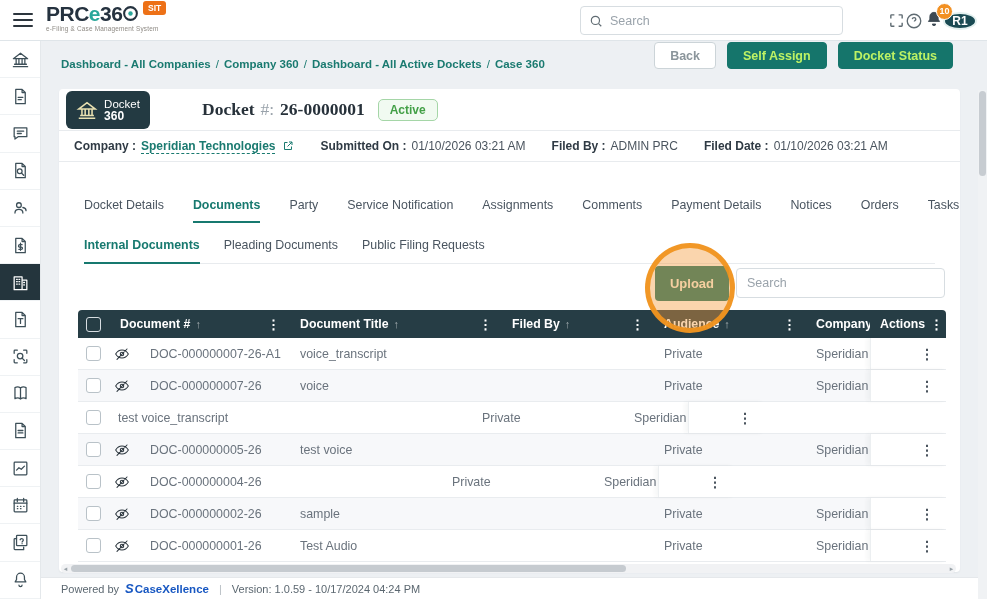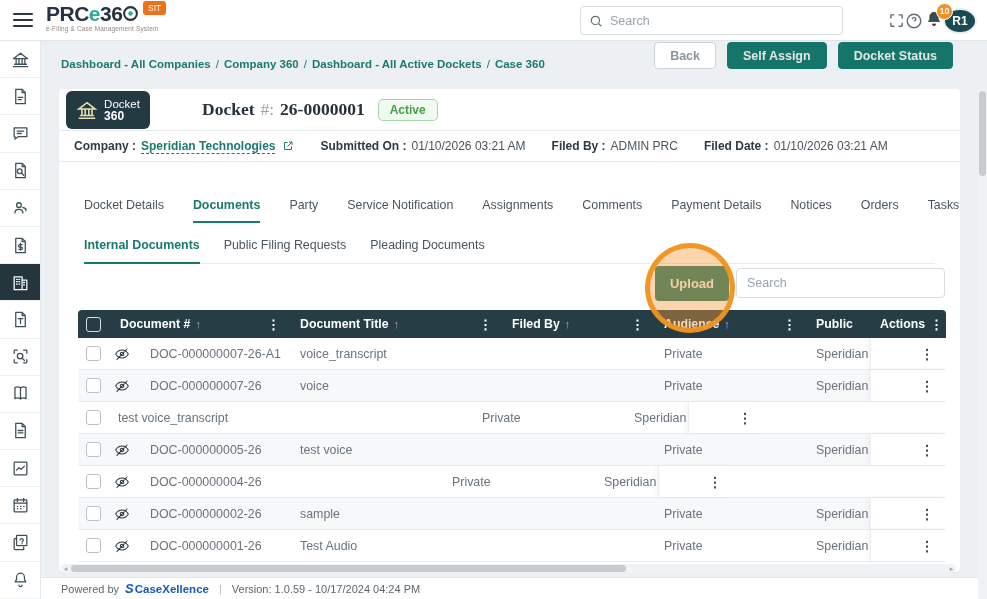--- a/index.html
+++ b/index.html
@@ -9,44 +9,44 @@
 
   
   .topbar{position:absolute;left:0;top:0;width:987px;height:41px;background:#fff;border-bottom:1px solid #dfe5e9;z-index:30;display:flex;align-items:center;}
   .hamburger{width:20px;height:14px;margin-left:13px;display:flex;flex-direction:column;justify-content:space-between;cursor:pointer;}
   .hamburger span{display:block;height:2.4px;background:#2c353d;border-radius:2px;}
   .logo-wrap{position:absolute;left:46px;top:3px;display:flex;align-items:flex-start;}
   .logo-main{font-size:21px;font-weight:800;letter-spacing:-.5px;line-height:22px;color:#25323f;}
   .logo-main .teal{color:#2aa79a;}
   .logo-ring{display:inline-block;vertical-align:-1px;}
   .logo-tag{font-size:6.4px;color:#8e8a84;letter-spacing:.2px;margin-top:-1px;}
-  .env-badge{position:absolute;left:143px;top:1px;background:#ed7117;color:#fff;font-size:8.5px;font-weight:400;padding:2px 5px;border-radius:3px;}
+  .env-badge{position:absolute;left:143px;top:1px;background:#ed7117;color:#fff;font-size:8.5px;font-weight:700;padding:2px 5px;border-radius:3px;}
   .top-search{position:absolute;left:580px;top:6px;width:263px;height:29px;border:1px solid #d7dde1;border-radius:4px;background:#fff;display:flex;align-items:center;padding:0 8px;gap:7px;}
   .top-search input{border:none;outline:none;font-size:12.5px;width:100%;color:#3c4650;background:transparent;font-family:"Liberation Sans",sans-serif;}
   .top-search input::placeholder{color:#9aa3ab;}
   .tb-icon{color:#5f6b72;display:flex;align-items:center;justify-content:center;}
   .tb-right{position:absolute;right:12px;top:0;height:41px;display:flex;align-items:center;gap:0;}
   .bell-wrap{position:relative;width:22px;height:24px;}
   .bell-badge{position:absolute;top:-6px;right:-8px;background:#f29022;color:#fff;font-size:9px;font-weight:700;min-width:17px;height:17px;border-radius:50%;display:flex;align-items:center;justify-content:center;border:1px solid #fff;}
-  .avatar{width:30px;height:22px;border-radius:50%;background:#1a4a53;color:#fff;font-size:12px;font-weight:700;display:flex;align-items:center;justify-content:center;box-shadow:0 0 0 2px #e3f0ef;}
+  .avatar{width:30px;height:14px;border-radius:50%;background:#1a4a53;color:#fff;font-size:12px;font-weight:700;display:flex;align-items:center;justify-content:center;box-shadow:0 0 0 2px #e3f0ef;}
 
   
   .sidebar{position:absolute;left:0;top:41px;width:41px;height:558px;background:#fff;border-right:1px solid #e4e8eb;z-index:20;display:flex;flex-direction:column;}
   .sb-item{height:37.2px;display:flex;align-items:center;justify-content:center;border-bottom:1px solid #eff2f4;color:#3d4f58;cursor:pointer;}
   .sb-item svg{width:19px;height:19px;}
   .sb-item.active{background:#24353d;color:#fff;}
 
   
   .crumb-row{position:absolute;left:41px;top:41px;width:937px;height:46px;display:flex;align-items:center;}
   .breadcrumb{margin-left:20px;font-size:11.5px;font-weight:600;color:#1a7a70;display:flex;gap:5px;flex-wrap:nowrap;}
   .breadcrumb .sep{color:#1a7a70;font-weight:400;}
   .crumb-btns{position:absolute;right:25px;top:1px;display:flex;gap:11px;}
   .btn{height:27px;border-radius:4px;font-size:12.5px;font-weight:600;padding:0 15px;cursor:pointer;font-family:"Liberation Sans",sans-serif;}
   .btn-outline{background:#fff;border:1px solid #ccd4d8;color:#8b959b;}
-  .btn-teal{background:#15756b;border:1px solid #15756b;color:#e5e5e5;}
+  .btn-teal{background:#15756b;border:1px solid #15756b;color:#bef264;}
 
   
   .card{position:absolute;left:59px;top:89px;width:901px;height:483px;background:#fff;border-radius:4px;box-shadow:0 1px 2px rgba(40,50,60,.06);}
   .dock-row{position:absolute;left:0;top:0;width:100%;height:42px;border-bottom:1px solid #e8ebee;display:flex;align-items:center;}
   .dock-badge{margin-left:7px;width:84px;height:38px;background:#233a42;border-radius:6px;display:flex;align-items:center;justify-content:center;gap:6px;color:#fff;}
   .dock-badge svg{width:22px;height:22px;color:#e8e0b0;}
   .dock-badge .t{font-size:11.5px;line-height:12px;}
   .dock-badge .t b{font-size:12px;}
   .dock-title{margin-left:52px;font-family:"Liberation Serif",serif;font-size:17.5px;font-weight:700;color:#27313a;display:flex;align-items:baseline;gap:6px;}
   .dock-title .hash{color:#9aa3ab;font-weight:400;}
@@ -346,22 +346,22 @@
         <div class="tab">Service Notification</div>
         <div class="tab">Assignments</div>
         <div class="tab">Comments</div>
         <div class="tab">Payment Details</div>
         <div class="tab">Notices</div>
         <div class="tab">Orders</div>
         <div class="tab">Tasks</div>
       </div>
     <div class="subtabs" id="subtabs">
         <div class="subtab active">Internal Documents</div>
+        <div class="subtab">Pleading Documents</div>
         <div class="subtab">Public Filing Requests</div>
-        <div class="subtab">Pleading Documents</div>
       </div>
 
     <div class="toolbar">
       <button class="upload-btn">Upload</button>
       <div class="tbl-search">
         <input type="text" placeholder="Search" style="">
       </div>
     </div>
 
     <div class="highlight-circle"></div>
@@ -385,21 +385,21 @@
             <span>Filed By</span>
             <span class="arrow">↑</span>
             <span class="kebab">⋮</span>
           </div>
           <div class="th c-aud">
             <span>Audience</span>
             <span class="arrow">↑</span>
             <span class="kebab">⋮</span>
           </div>
           <div class="th c-comp">
-            <span>Public</span>
+            <span>Company</span>
           </div>
           <div class="th c-act">
             <span>Actions</span>
             <span class="kebab">⋮</span>
           </div>
         </div>
       <div id="tbody">
           <div class="tr">
             <div class="td c-check">
               <input type="checkbox" style="">

